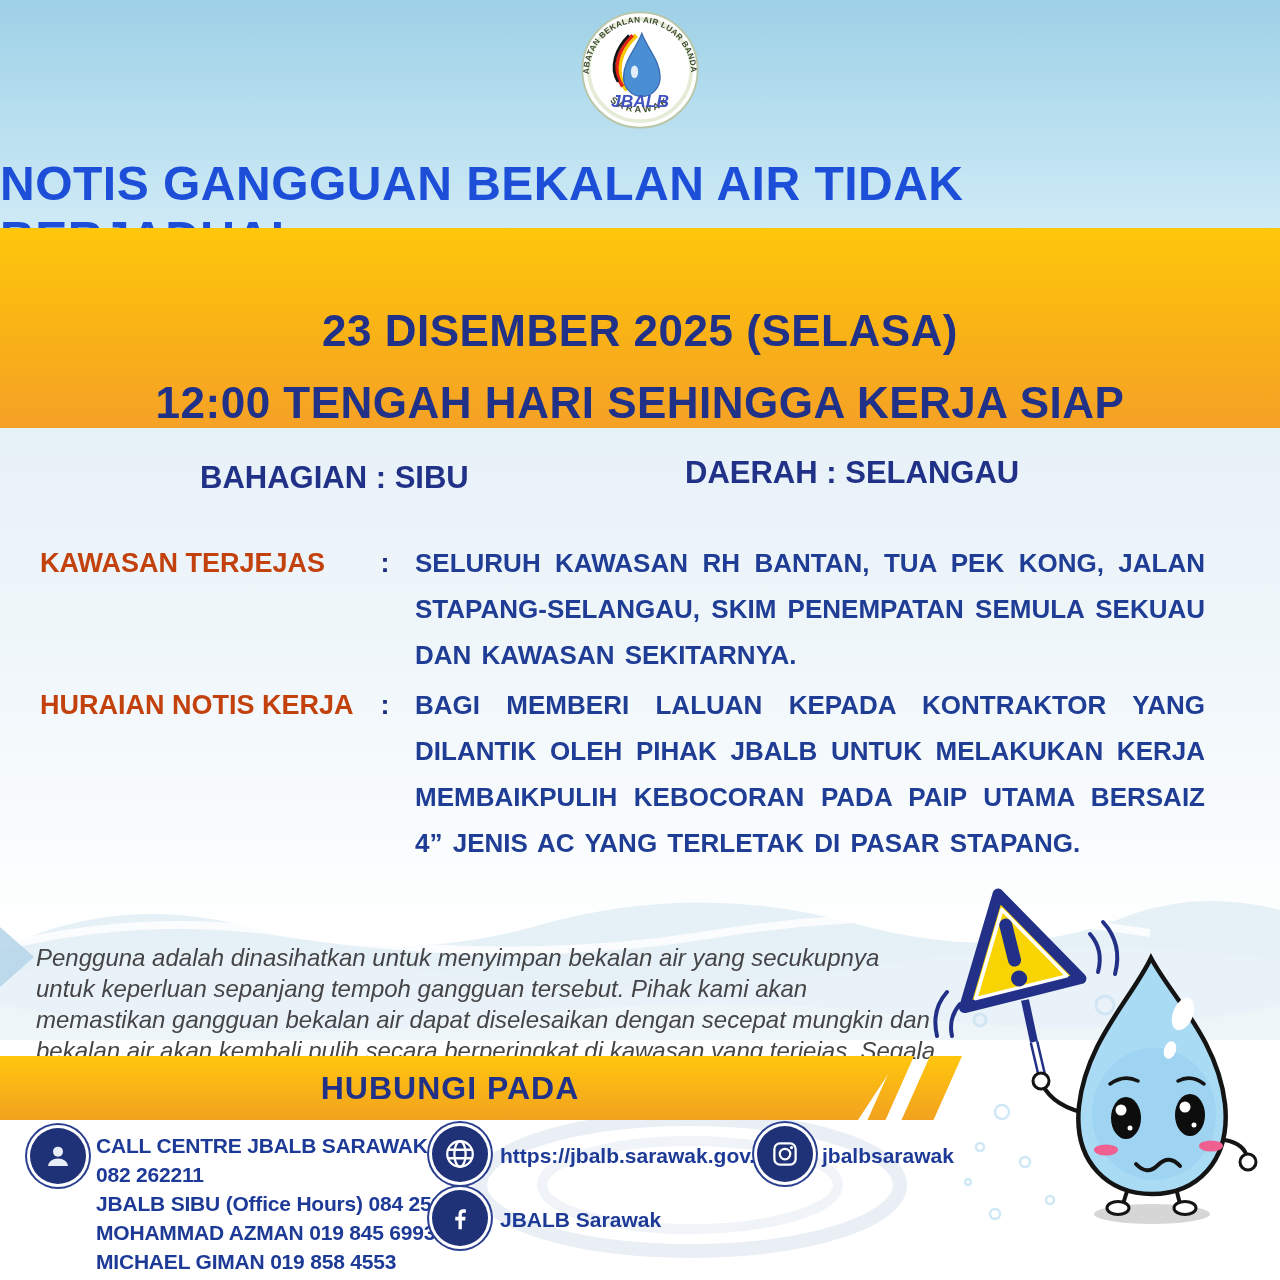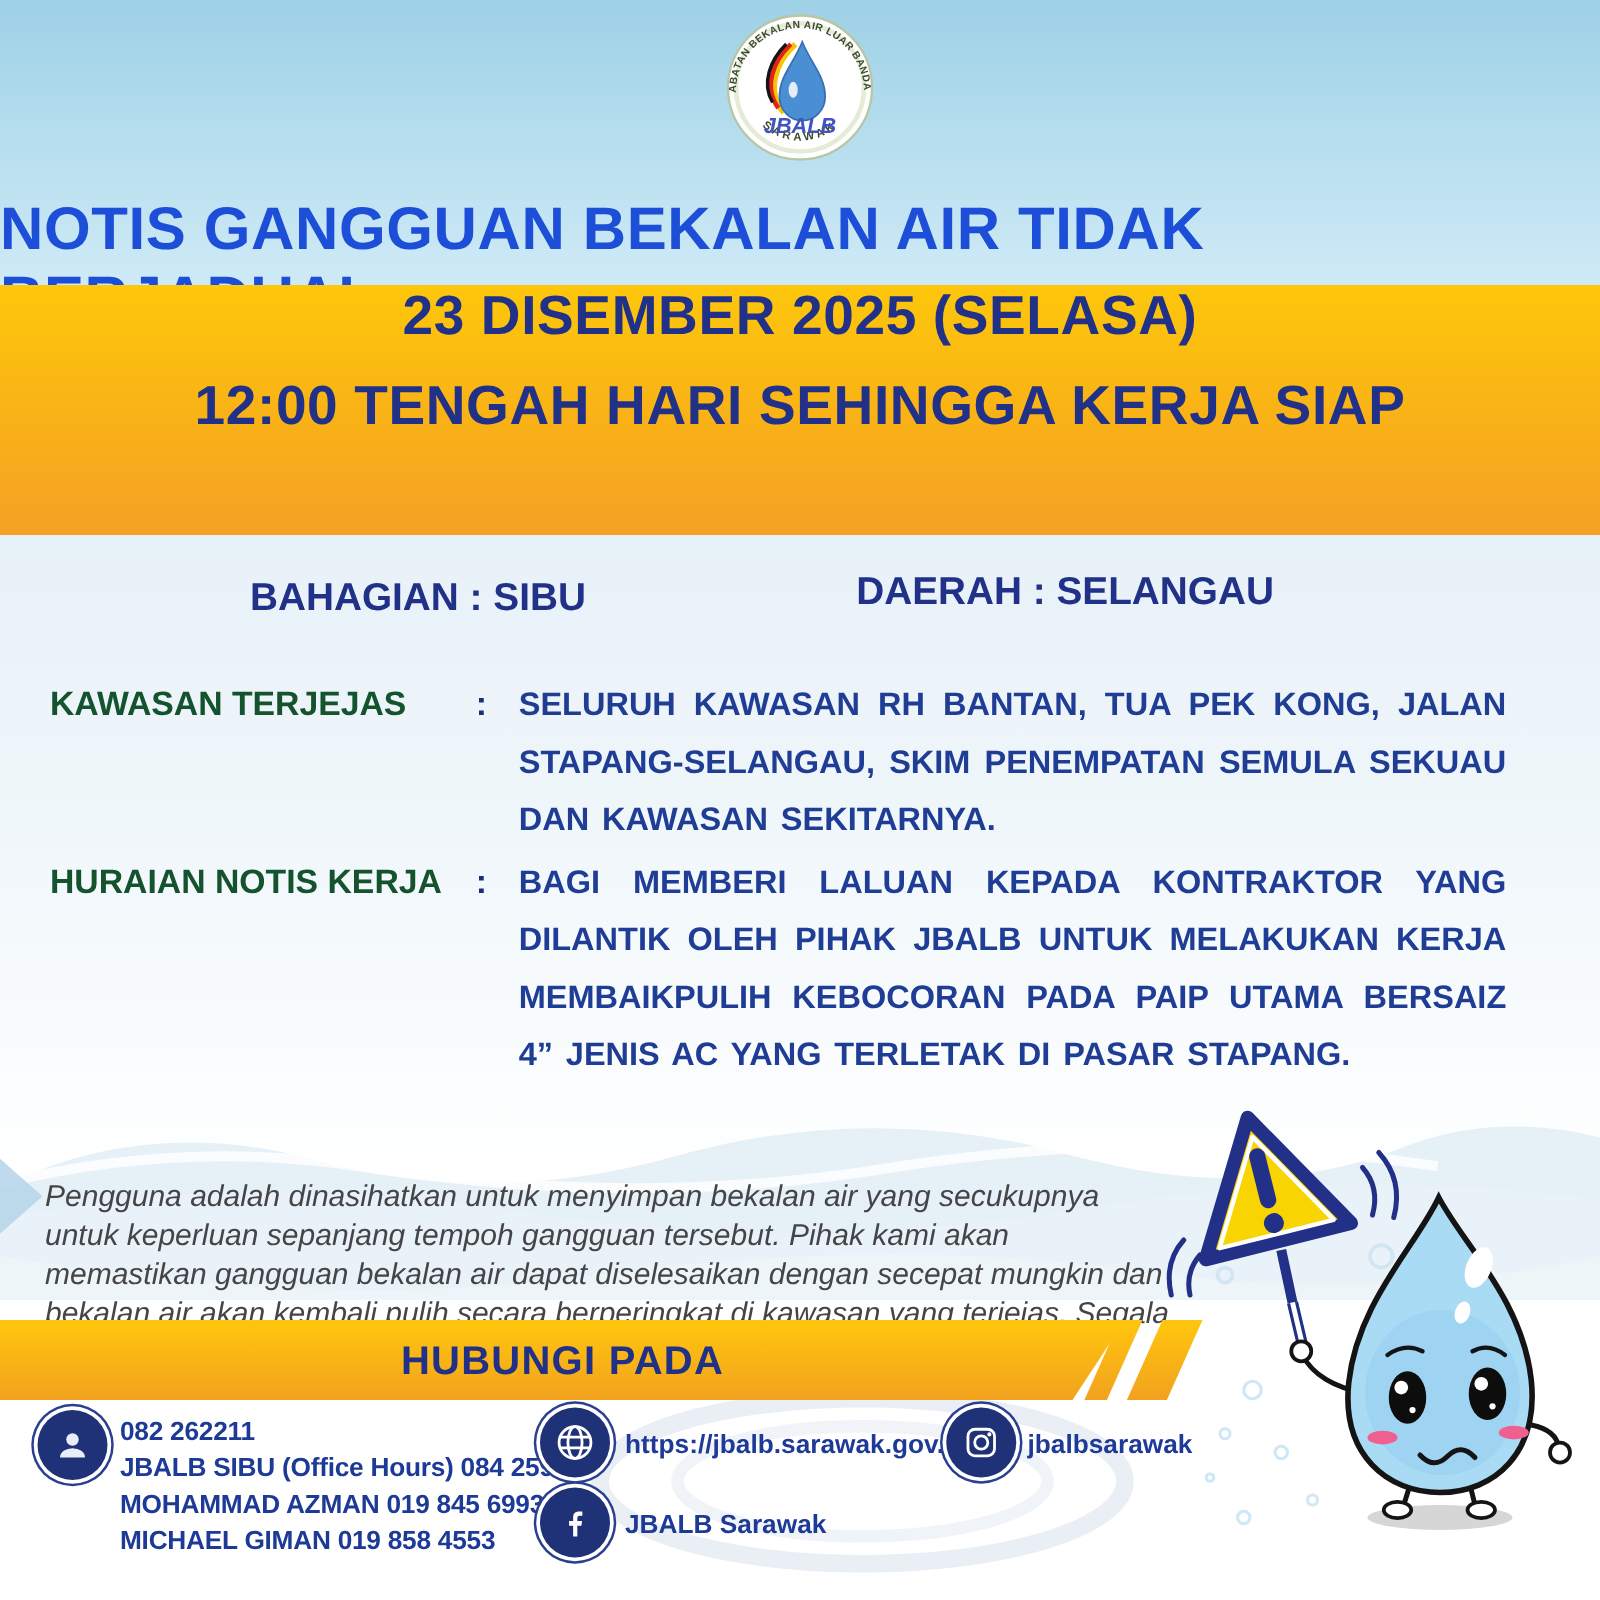--- a/index.html
+++ b/index.html
@@ -14,32 +14,32 @@
   }
   .logo-wrap {position:absolute; top:6px; left:576px; width:128px; height:128px;}
   .page-title {
     position:absolute; top:156px; left:0; width:1128px; 
     font-size:48px; font-weight:700; color:#1d4ed8; letter-spacing:.5px;
   }
   
   .sched-band {
     position:absolute; left:0; top:228px; width:1280px; height:200px;
     background:linear-gradient(180deg,#fdc70b 0%,#f9b117 55%,#f5a126 100%);
-    display:flex; flex-direction:column; align-items:center; justify-content:flex-start; gap:22px;
+    display:flex; flex-direction:column; align-items:center; justify-content:flex-end; gap:22px;
   }
   .sched-line {font-size:44px; font-weight:700; color:#203187; letter-spacing:.5px;}
   
   .mid-band {
     position:absolute; left:0; top:428px; width:1280px; height:512px;
     background:linear-gradient(180deg,#e7f1f8 0%,#f2f8fb 55%,#ffffff 100%);
   }
   .region-bahagian {position:absolute; left:200px; top:460px; font-size:31px; font-weight:700; color:#203187;}
   .region-daerah   {position:absolute; left:685px; top:455px; font-size:31px; font-weight:700; color:#203187;text-align:right;}
   .info-row {position:absolute; left:40px; width:1165px; display:flex; align-items:flex-start; z-index:2;}
-  .info-row .lbl {flex:none; width:315px; font-size:27px; font-weight:700; color:#14532d; line-height:46px;}
+  .info-row .lbl {flex:none; width:315px; font-size:27px; font-weight:700; color:#c2410c; line-height:46px;}
   .info-row .col {flex:none; width:60px; text-align:center; font-size:27px; font-weight:700; color:#1b2e7c; line-height:46px;}
   .info-row .txt {
     flex:1; font-size:26px; font-weight:700; color:#1f3d95; line-height:46px;
     text-align:justify; word-spacing:3px;
   }
   .row-kawasan {top:540px;}
   .row-huraian {top:682px;}
   
   .splash-svg {position:absolute; left:0; top:855px; width:1280px; height:420px; z-index:1;}
   .advisory {
@@ -164,20 +164,21 @@
   <div class="bar-stripe stripe-1"></div>
   <div class="bar-stripe stripe-2"></div>
 
   <div class="c-icon icon-phone">
     <svg viewBox="0 0 24 24" width="30">
       <circle cx="12" cy="8.5" r="4" fill="#e8eef7"></circle>
       <path d="M4 20 a8 6 0 0 1 16 0 Z" fill="#e8eef7"></path>
     </svg>
   </div>
   <div class="c-lines">
+    <div>CALL CENTRE JBALB SARAWAK</div>
     <div>082 262211</div>
     <div>JBALB SIBU (Office Hours) 084 259100</div>
     <div>MOHAMMAD AZMAN 019 845 6993</div>
     <div>MICHAEL GIMAN 019 858 4553</div>
   </div>
 
   <div class="c-icon icon-web">
     <svg viewBox="0 0 24 24" width="34" fill="none" stroke="#ffffff" stroke-width="1.6">
       <circle cx="12" cy="12" r="9"></circle>
       <ellipse cx="12" cy="12" rx="4" ry="9"></ellipse>

